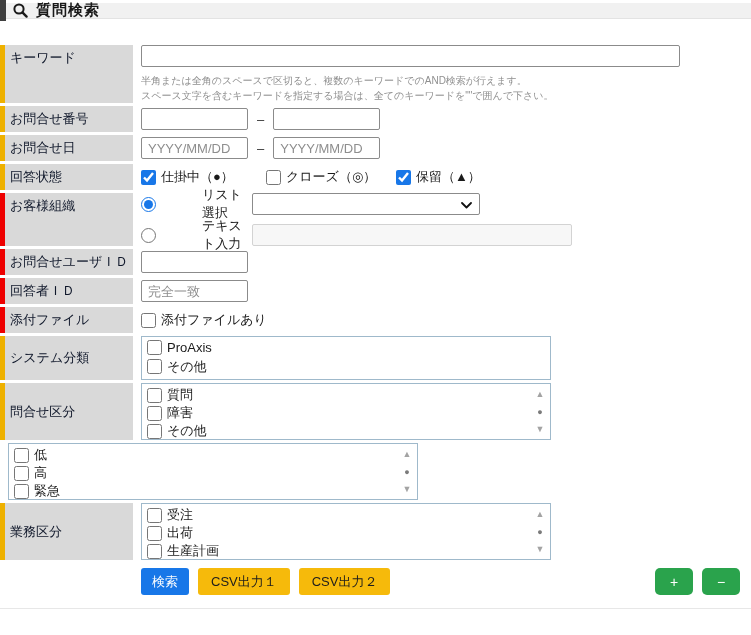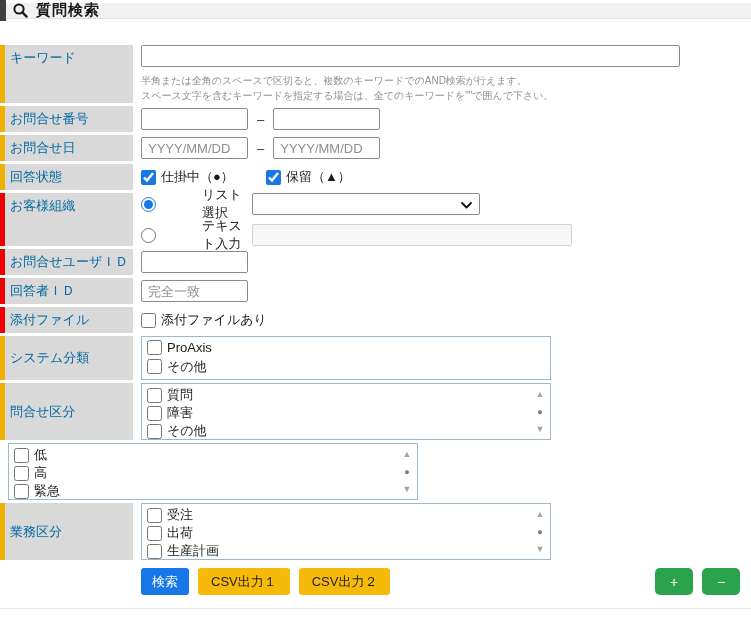--- a/index.html
+++ b/index.html
@@ -21,21 +21,21 @@
   .title-text { font-weight:bold; font-size:15px; margin-left:7px; letter-spacing:1px; }
 
   
   .form { margin-top:26px; }
   .row { display:flex; align-items:stretch; margin-bottom:3px; }
   .row-label {
     width:133px; flex:0 0 133px;
     background:var(--label-bg,#d9d9d9);
     border-left:5px solid var(--accent-yellow,#eeb100);
     padding:4px 3px 4px 5px;
-    display:flex; align-items:center; color:#0369a1;
+    display:flex; align-items:center; color:#0f172a;
   }
   .row--red .row-label { border-left-color:var(--accent-red,#ee0000); }
   .row--top .row-label { align-items:flex-start; }
   .row-field { margin-left:8px; flex:1; display:flex; align-items:center; }
   .row-field--col { flex-direction:column; align-items:flex-start; justify-content:flex-start; }
 
   .text-input {
     height:22px; border:1px solid #8b8b8b; border-radius:2px;
     padding:2px 6px; font:inherit; color:#333; background:#fff;
   }
@@ -138,20 +138,24 @@
         <input type="text" class="text-input w-small" placeholder="YYYY/MM/DD" style="">
       </div>
     </div>
 
     <div class="row">
       <div class="row-label">回答状態</div>
       <div class="row-field">
         <label class="check-label w-status1">
           <input type="checkbox" checked="" style="">
           <span>仕掛中（●）</span>
+        </label>
+        <label class="check-label w-status2">
+          <input type="checkbox" style="">
+          <span>クローズ（◎）</span>
         </label>
         <label class="check-label">
           <input type="checkbox" checked="" style="">
           <span>保留（▲）</span>
         </label>
       </div>
     </div>
 
     <div class="row row--red row--top">
       <div class="row-label">お客様組織</div>

